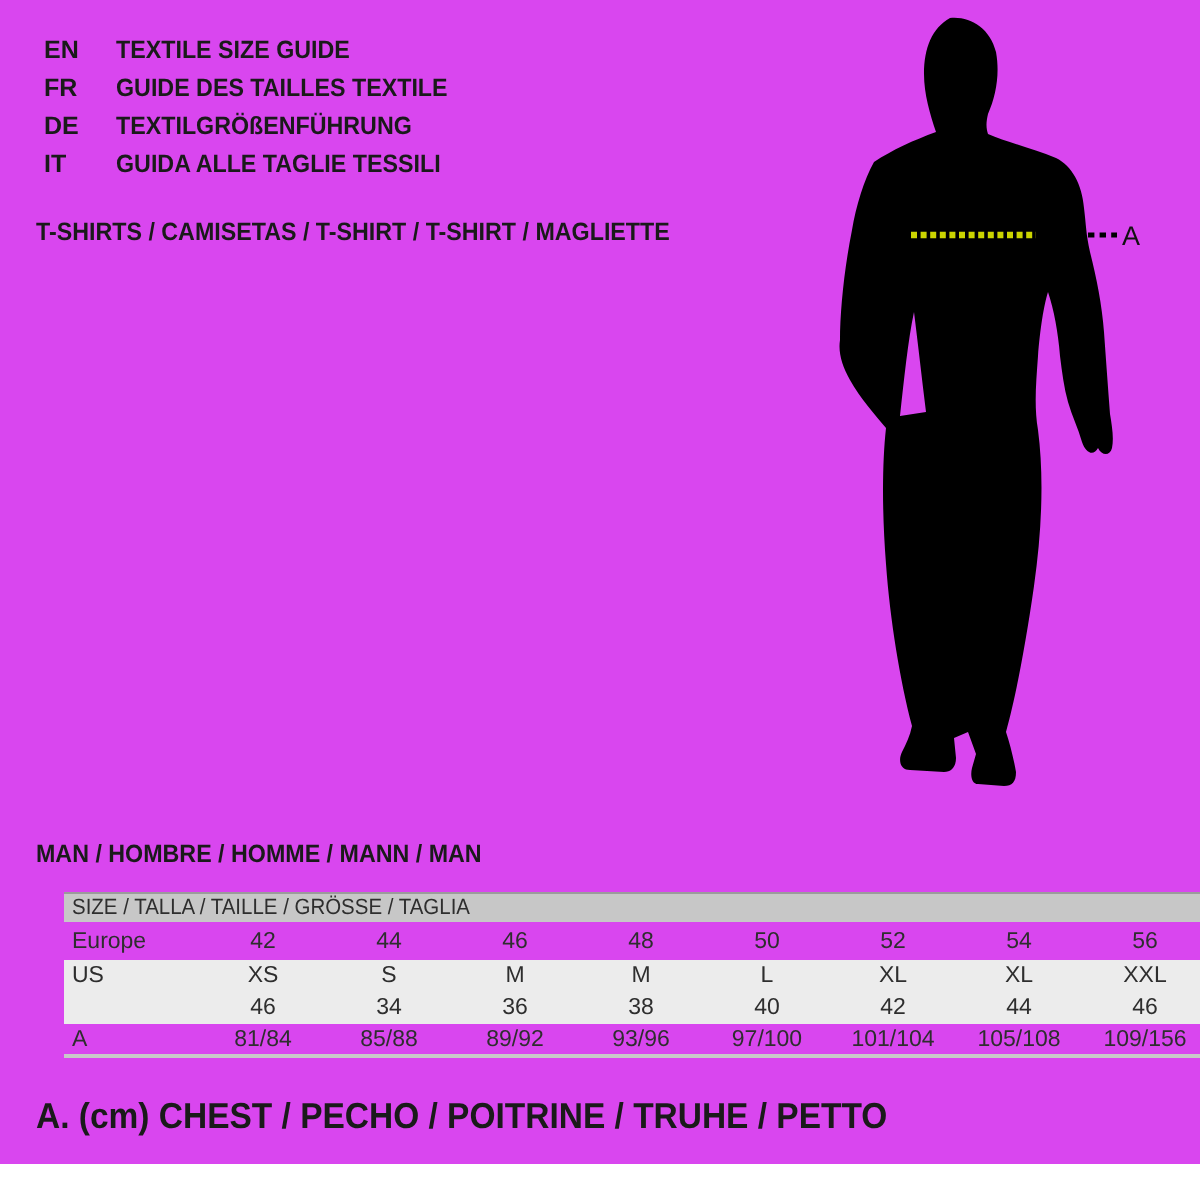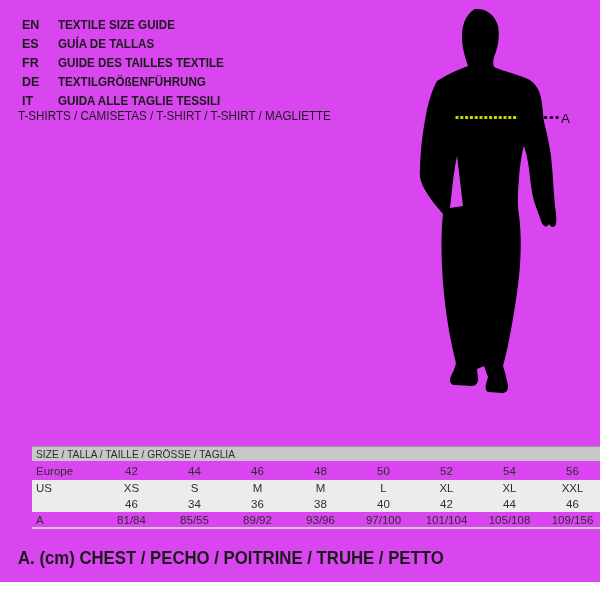--- a/index.html
+++ b/index.html
@@ -6,21 +6,21 @@
   body{width:600px;height:600px;background:#ffffff;font-family:"Liberation Sans",sans-serif;color:#1a1a1a;}
   .page{position:relative;width:600px;height:582px;overflow:hidden;background:#d946ef;}
   .cond{transform:scaleX(.93);transform-origin:0 50%;white-space:nowrap;display:inline-block;}
 
   
   .lang-list{position:absolute;left:22px;top:15px;}
   .lang-row{display:flex;height:19px;align-items:center;font-weight:bold;font-size:12.5px;}
   .lang-code{width:36px;flex:0 0 36px;}
 
   
-  .cats{position:absolute;left:18px;top:108px;font-weight:normal;font-size:12.5px;line-height:16.5px;}
+  .cats{position:absolute;left:18px;top:108px;font-weight:bold;font-size:12.5px;line-height:16.5px;}
 
   
   .gender{position:absolute;left:18px;top:420px;font-weight:bold;font-size:12.5px;}
 
   
   .size-table{position:absolute;left:32px;top:446px;width:572px;border-top:1px solid #9b9b9b;border-bottom:2px solid #c9c9c9;font-size:11.5px;color:#2e2e2e;}
   .t-head{height:14px;line-height:14px;padding-left:4px;font-size:11px;}
   .t-row{display:flex;align-items:center;}
   .t-label{flex:0 0 64px;padding-left:4px;}
   .t-cell{flex:1;text-align:center;}
@@ -34,24 +34,20 @@
 </style>
 </head>
 <body>
 
 <div class="page">
 
   <div class="lang-list">
     <div class="lang-row">
       <span class="lang-code">EN</span>
       <span class="cond">TEXTILE SIZE GUIDE</span>
-    </div>
-    <div class="lang-row">
-      <span class="lang-code">ES</span>
-      <span class="cond">GUÍA DE TALLAS</span>
     </div>
     <div class="lang-row">
       <span class="lang-code">FR</span>
       <span class="cond">GUIDE DES TAILLES TEXTILE</span>
     </div>
     <div class="lang-row">
       <span class="lang-code">DE</span>
       <span class="cond">TEXTILGRÖßENFÜHRUNG</span>
     </div>
     <div class="lang-row">
@@ -109,20 +105,23 @@
              M 457 156
              C 459 172 461 190 463 206
              L 450 208
              C 452 190 454 170 457 156
              Z"></path>
     <line x1="455.5" y1="117.5" x2="518" y2="117.5" stroke="#ccd500" stroke-width="3.2" stroke-dasharray="3 1.8"></line>
     <line x1="544" y1="117.5" x2="558.5" y2="117.5" stroke="#000000" stroke-width="2.4" stroke-dasharray="3.2 2.6"></line>
     <text x="561" y="122.5" font-size="13.5" fill="#111">A</text>
   </svg>
 
+  <div class="gender">
+    <span class="cond">MAN / HOMBRE / HOMME / MANN / MAN</span>
+  </div>
 
   <div class="size-table">
     <div class="t-head" style="background:#c7c7c7;">
       <span class="cond">SIZE / TALLA / TAILLE / GRÖSSE / TAGLIA</span>
     </div>
 
     <div class="t-row h19">
       <span class="t-label">Europe</span>
       <span class="t-cell">42</span>
       <span class="t-cell">44</span>
@@ -155,21 +154,21 @@
         <span class="t-cell">40</span>
         <span class="t-cell">42</span>
         <span class="t-cell">44</span>
         <span class="t-cell">46</span>
       </div>
     </div>
 
     <div class="t-row h15">
       <span class="t-label">A</span>
       <span class="t-cell">81/84</span>
-      <span class="t-cell">85/55</span>
+      <span class="t-cell">85/88</span>
       <span class="t-cell">89/92</span>
       <span class="t-cell">93/96</span>
       <span class="t-cell">97/100</span>
       <span class="t-cell">101/104</span>
       <span class="t-cell">105/108</span>
       <span class="t-cell">109/156</span>
     </div>
   </div>
 
   <div class="footnote">

